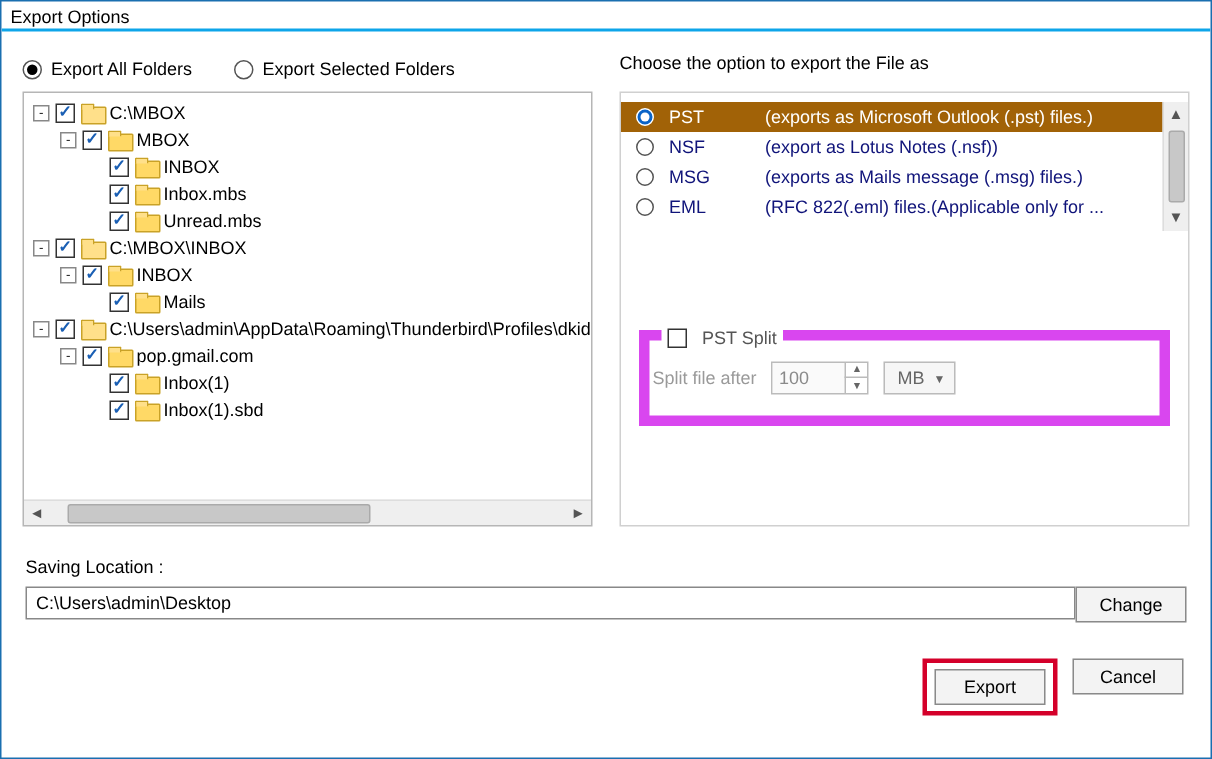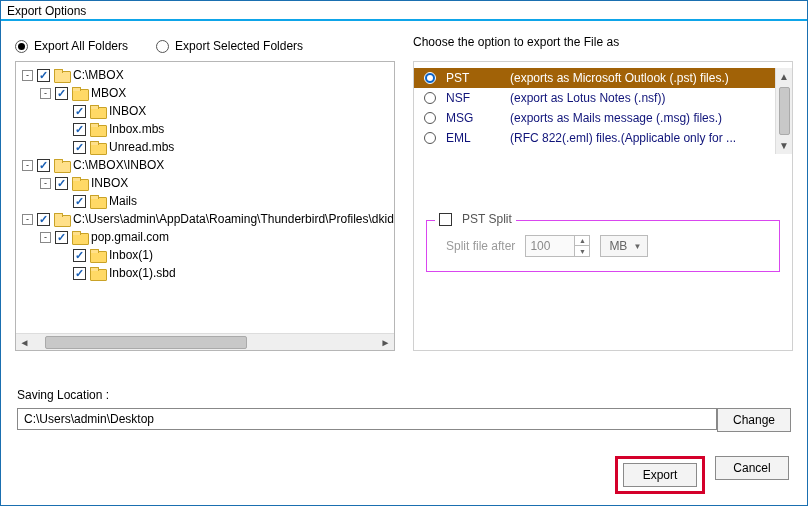--- a/index.html
+++ b/index.html
@@ -105,21 +105,21 @@
     display:flex; flex-direction:column; align-items:center; justify-content:space-between;
   }
   .vscroll .scroll-btn{ width:17px; height:17px;}
   .vscroll .vthumb{
     width:11px; flex:1; margin:2px 0; background:#c8c8c8; border:1px solid #aaa; border-radius:2px;
   }
   .pst-split-group {
     margin:66px 12px 0 12px;
   }
   .fieldset {
-    border:1px solid #d946ef; padding:14px 10px 14px 19px; position:relative;
+    border:7px solid #d946ef; padding:14px 10px 14px 2px; position:relative;
   }
   .fieldset-legend {
     position:absolute; top:-9px; left:8px; background:#fff; padding:0 4px;
     display:flex; align-items:center; gap:6px; color:#555;
   }
   .split-controls { display:flex; align-items:center; gap:10px; color:#9a9a9a;}
   .num-input {
     display:inline-flex; align-items:center; border:1px solid #bbb; height:22px; background:#fff;
   }
   .num-input input{
@@ -128,21 +128,21 @@
   .spin { display:flex; flex-direction:column; }
   .spin div{
     width:15px; height:10px; border-left:1px solid #bbb; display:flex;
     align-items:center; justify-content:center; font-size:7px; color:#666; cursor:pointer;
   }
   .spin div:first-child{ border-bottom:1px solid #bbb;}
   .unit-select{
     display:inline-flex; align-items:center; border:1px solid #bbb; height:22px; padding:0 6px 0 8px;
     gap:6px; color:#666; cursor:pointer; background:#f6f6f6;
   }
-  .bottom-area{ margin-top:37px; padding:0 2px;}
+  .bottom-area{ margin-top:20px; padding:0 2px;}
   .loc-label{ margin-bottom:6px;}
   .loc-row{ display:flex; align-items:flex-start; gap:0;}
   .loc-input{
     flex:1; height:22px; border:1px solid #888; padding:0 6px; font-size:12px; outline:none;
   }
   .btn{
     min-width:74px; height:24px; border:1px solid #8a8a8a; background:#f3f3f3;
     display:inline-flex; align-items:center; justify-content:center; cursor:pointer;
     font-size:12px; padding:0 12px;
   }

